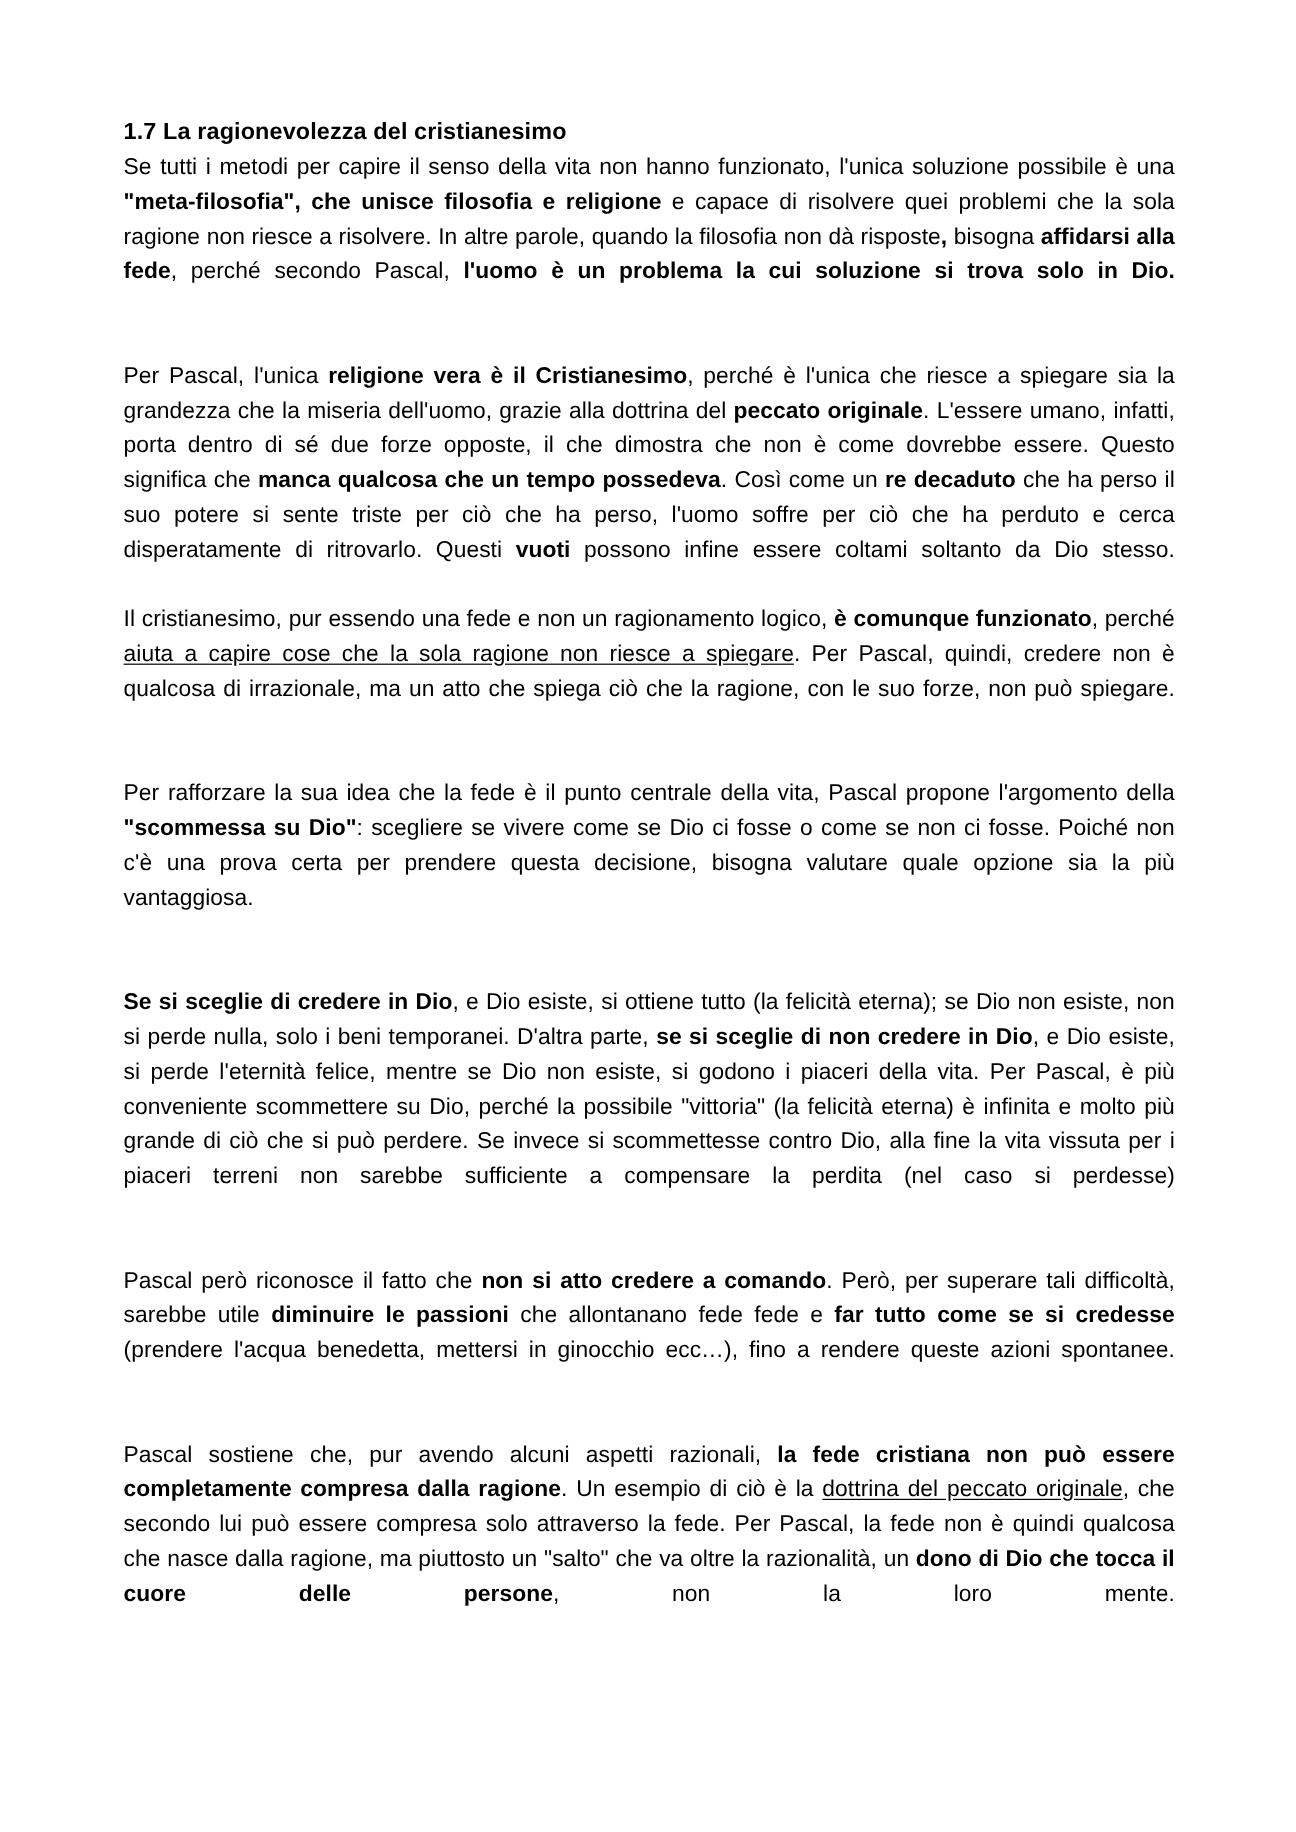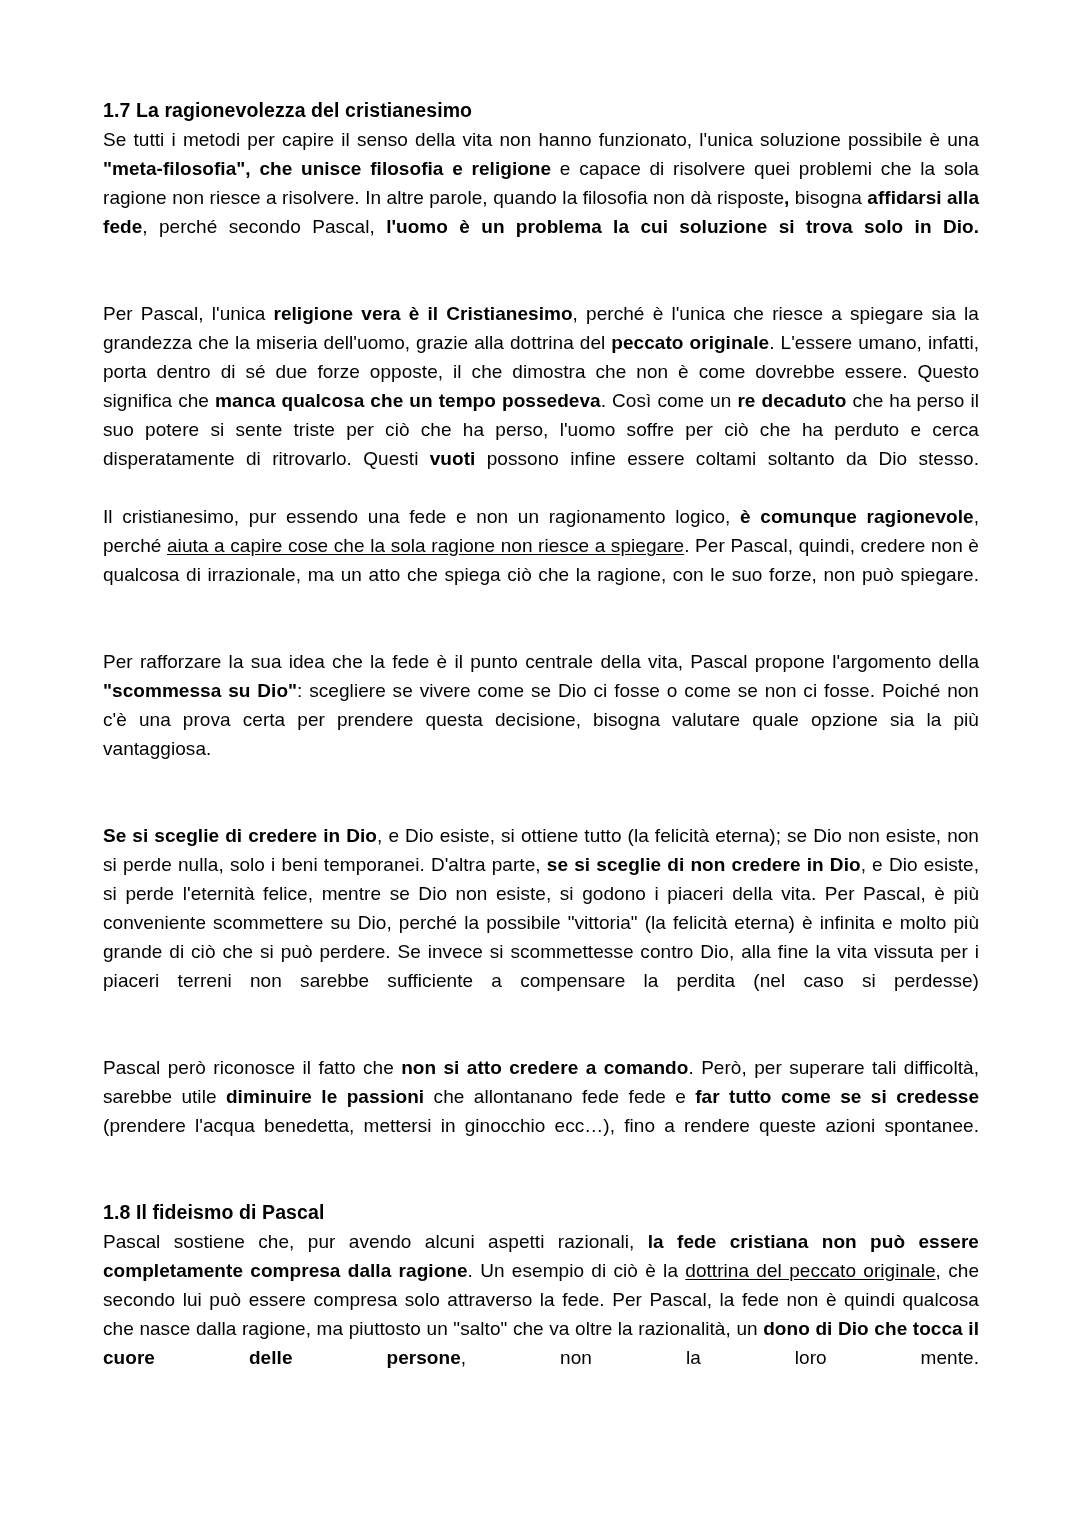--- a/index.html
+++ b/index.html
@@ -62,37 +62,36 @@
   <div class="doc">
 
     <h2 class="heading"><span>1.7 La ragionevolezza del cristianesimo</span></h2>
 
     <p class="para"><span>Se tutti i metodi per capire il senso della vita non hanno funzionato, l'unica soluzione possibile è una </span><b>"meta-filosofia", che unisce filosofia e religione</b><span> e capace di risolvere quei problemi che la sola ragione non riesce a risolvere. In altre parole, quando la filosofia non dà risposte</span><b>,</b><span> bisogna </span><b>affidarsi alla fede</b><span>, perché secondo Pascal, </span><b>l'uomo è un problema la cui soluzione si trova solo in Dio.</b></p>
 
     <div class="gap"></div>
 
     <p class="para"><span>Per Pascal, l'unica </span><b>religione vera è il Cristianesimo</b><span>, perché è l'unica che riesce a spiegare sia la grandezza che la miseria dell'uomo, grazie alla dottrina del </span><b>peccato originale</b><span>. L'essere umano, infatti, porta dentro di sé due forze opposte, il che dimostra che non è come dovrebbe essere. Questo significa che </span><b>manca qualcosa che un tempo possedeva</b><span>. Così come un </span><b>re decaduto</b><span> che ha perso il suo potere si sente triste per ciò che ha perso, l'uomo soffre per ciò che ha perduto e cerca disperatamente di ritrovarlo. Questi </span><b>vuoti</b><span> possono infine essere coltami soltanto da Dio stesso.</span></p>
 
-    <p class="para"><span>Il cristianesimo, pur essendo una fede e non un ragionamento logico, </span><b>è comunque ragionevole</b><span>, perché </span><u>aiuta a capire cose che la sola ragione non riesce a spiegare</u><span>. Per Pascal, quindi, credere non è qualcosa di irrazionale, ma un atto che spiega ciò che la ragione, con le suo forze, non può spiegare.</span></p>
+    <p class="para"><span>Il cristianesimo, pur essendo una fede e non un ragionamento logico, </span><b>è comunque funzionato</b><span>, perché </span><u>aiuta a capire cose che la sola ragione non riesce a spiegare</u><span>. Per Pascal, quindi, credere non è qualcosa di irrazionale, ma un atto che spiega ciò che la ragione, con le suo forze, non può spiegare.</span></p>
 
     <div class="gap"></div>
 
 
     <p class="para"><span>Per rafforzare la sua idea che la fede è il punto centrale della vita, Pascal propone l'argomento della </span><b>"scommessa su Dio"</b><span>: scegliere se vivere come se Dio ci fosse o come se non ci fosse. Poiché non c'è una prova certa per prendere questa decisione, bisogna valutare quale opzione sia la più vantaggiosa.</span></p>
 
     <div class="gap"></div>
 
     <p class="para"><b>Se si sceglie di credere in Dio</b><span>, e Dio esiste, si ottiene tutto (la felicità eterna); se Dio non esiste, non si perde nulla, solo i beni temporanei. D'altra parte, </span><b>se si sceglie di non credere in Dio</b><span>, e Dio esiste, si perde l'eternità felice, mentre se Dio non esiste, si godono i piaceri della vita. Per Pascal, è più conveniente scommettere su Dio, perché la possibile "vittoria" (la felicità eterna) è infinita e molto più grande di ciò che si può perdere. Se invece si scommettesse contro Dio, alla fine la vita vissuta per i piaceri terreni non sarebbe sufficiente a compensare la perdita (nel caso si perdesse)</span></p>
 
     <div class="gap"></div>
 
     <p class="para"><span>Pascal però riconosce il fatto che </span><b>non si atto credere a comando</b><span>. Però, per superare tali difficoltà, sarebbe utile </span><b>diminuire le passioni</b><span> che allontanano fede fede e </span><b>far tutto come se si credesse</b><span> (prendere l'acqua benedetta, mettersi in ginocchio ecc…), fino a rendere queste azioni spontanee.</span></p>
 
     <div class="gap"></div>
 
-    <h2 class="heading"><span>1.8 Il fideismo di Pascal</span></h2>
 
     <p class="para"><span>Pascal sostiene che, pur avendo alcuni aspetti razionali, </span><b>la fede cristiana non può essere completamente compresa dalla ragione</b><span>. Un esempio di ciò è la </span><u>dottrina del peccato originale</u><span>, che secondo lui può essere compresa solo attraverso la fede. Per Pascal, la fede non è quindi qualcosa che nasce dalla ragione, ma piuttosto un "salto" che va oltre la razionalità, un </span><b>dono di Dio che tocca il cuore delle persone</b><span>, non la loro mente.</span></p>
 
     <div class="gap"></div>
 
   </div>
 </div>
 
 </body></html>

